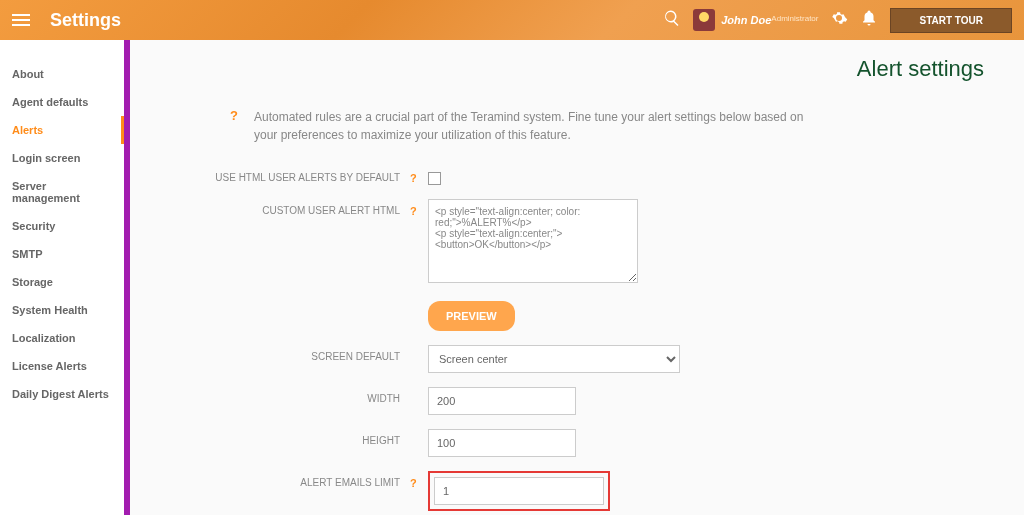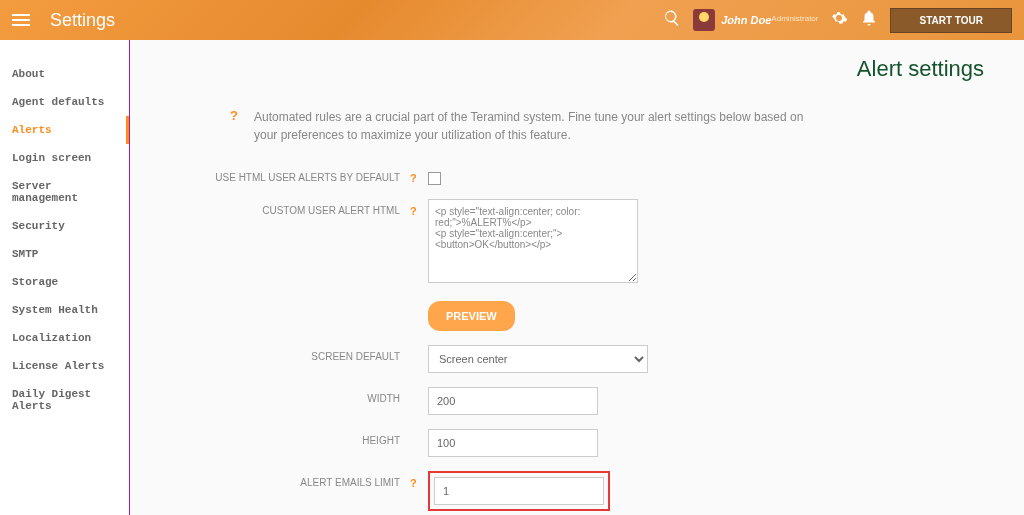--- a/index.html
+++ b/index.html
@@ -1,57 +1,57 @@
 <!DOCTYPE html>
 <html><head>
   <meta charset="utf-8">
   <style>
     * { margin: 0; padding: 0; box-sizing: border-box; }
     body { font-family: Arial, Helvetica, sans-serif; background: #fff; width: 1024px; height: 515px; overflow: hidden; }
     
     .header { height: 40px; background: linear-gradient(135deg, #f39c3f 0%, #e68a2e 35%, #f0a050 60%, #e8953c 100%); display: flex; align-items: center; padding: 0 12px; color: #fff; }
     .menu-btn { width: 24px; height: 24px; display: flex; flex-direction: column; justify-content: center; gap: 3px; cursor: pointer; }
     .menu-btn span { display: block; height: 2px; background: #fff; width: 18px; }
-    .header-title { font-size: 18px; font-weight: 400; margin-left: 14px; }
+    .header-title { font-size: 18px; font-weight: 700; margin-left: 14px; }
     .header-right { margin-left: auto; display: flex; align-items: center; gap: 12px; }
     .search-icon svg, .gear-icon svg, .bell-icon svg { width: 18px; height: 18px; fill: #fff; }
     .user-block { display: flex; align-items: center; gap: 6px; }
     .avatar { width: 22px; height: 22px; background: #8b3a3a; border-radius: 3px; position: relative; }
     .avatar::after { content: ""; position: absolute; top: 3px; left: 6px; width: 10px; height: 10px; background: #ffd966; border-radius: 50%; }
     .user-text { display: flex; flex-direction: row; line-height: 1; }
     .user-name { font-size: 11px; font-style: italic; font-weight: 600; }
     .user-role { font-size: 8px; color: #ffe4c4; }
     .start-tour { background: #8b5a2b; color: #fff; border: 1px solid #6b4423; padding: 6px 28px; font-size: 10px; font-weight: 700; cursor: pointer; }
     
     .body { display: flex; height: calc(100% - 40px); }
     
-    .sidebar { width: 130px; background: #fff; border-right: 1px solid #a21caf; padding-top: 20px; font-family: Liberation Mono, monospace; }
+    .sidebar { width: 130px; background: #fff; border-right: 6px solid #a21caf; padding-top: 20px; }
     .sidebar-item { padding: 8px 12px; font-size: 11px; color: #666; cursor: pointer; font-weight: 600; }
     .sidebar-item.active { color: #ff8c1a; border-right: 3px solid #ff8c1a; }
     
     .main { flex: 1; background: #fafafa; padding: 16px 40px; overflow-y: auto; }
     .page-title { font-size: 22px; color: #14532d; font-weight: 400; margin-bottom: 26px; text-align: right; }
     .intro-row { display: flex; gap: 16px; align-items: flex-start; margin-bottom: 22px; padding-left: 60px; }
     .help { color: #ff8c1a; font-weight: 700; font-size: 13px; }
     .intro-text { font-size: 12px; color: #888; line-height: 1.5; max-width: 560px; }
     
     .form-row { display: flex; align-items: flex-start; margin-bottom: 14px; }
     .form-label { width: 240px; text-align: right; font-size: 10px; font-weight: 400; color: #888; padding-right: 10px; padding-top: 6px; }
     .help-small { color: #ff8c1a; font-weight: 700; font-size: 11px; padding-top: 6px; width: 12px; }
     .form-control-wrap { padding-left: 6px; }
     
     .checkbox { width: 13px; height: 13px; border: 1px solid #999; background: #fff; margin-top: 6px; }
     
     textarea.form-control { width: 210px; height: 84px; border: 1px solid #ccc; font-size: 10px; color: #888; padding: 6px; resize: both; font-family: Arial, sans-serif; }
     
     .preview-btn { background: #ffa64d; color: #fff; border: none; padding: 9px 18px; font-size: 11px; font-weight: 700; cursor: pointer; border-radius: 12px; }
     
-    select.form-control { width: 220px; height: 28px; border: 1px solid #ccc; font-size: 11px; color: #666; padding: 0 6px; background: #fff; }
+    select.form-control { width: 252px; height: 28px; border: 1px solid #ccc; font-size: 11px; color: #666; padding: 0 6px; background: #fff; }
     
-    input.form-control { width: 170px; height: 28px; border: 1px solid #ccc; font-size: 11px; color: #666; padding: 0 8px; background: #fff; }
+    input.form-control { width: 148px; height: 28px; border: 1px solid #ccc; font-size: 11px; color: #666; padding: 0 8px; background: #fff; }
     input.form-control.highlight { width: 170px; }
     .highlight-wrap { border: 2px solid #e53935; padding: 4px; display: inline-block; }
   </style>
 </head>
 <body>
 
 <div class="header">
   <div class="menu-btn">
       <span></span>
       <span></span>

